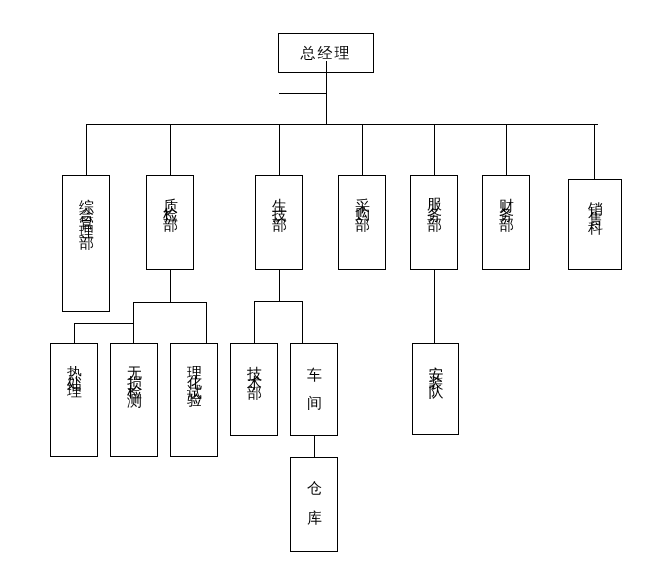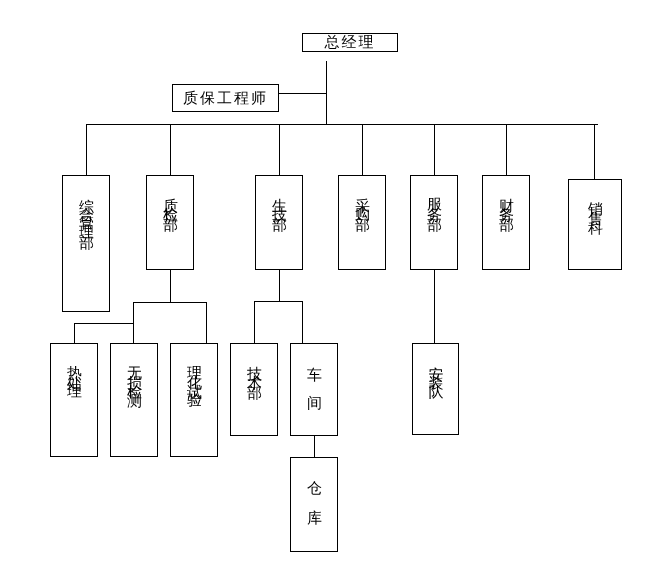--- a/index.html
+++ b/index.html
@@ -50,27 +50,24 @@
     background: #000000;
   }
   .hline { height: 1px; }
   .vline { width: 1px; }
 </style>
 </head>
 <body>
 
 <div class="stage">
 
-  <div class="box hbox" style="left:278px; top:33px; width:96px; height:19px;margin-left:24px;">
+  <div class="box hbox" style="left:278px; top:33px; width:96px; height:40px;">
     <span>总经理</span>
   </div>
 
-  <div class="box hbox" style="left:172px; top:84px; width:107px; height:28px;">
-    <span>质保工程师</span>
-  </div>
 
   <div class="box vbox" style="left:62px; top:175px; width:48px; height:137px;">
     <span class="vtext">综合管理部</span>
   </div>
 
   <div class="box vbox" style="left:146px; top:175px; width:48px; height:95px;">
     <span class="vtext">质检部</span>
   </div>
 
   <div class="box vbox" style="left:255px; top:175px; width:48px; height:95px;">

